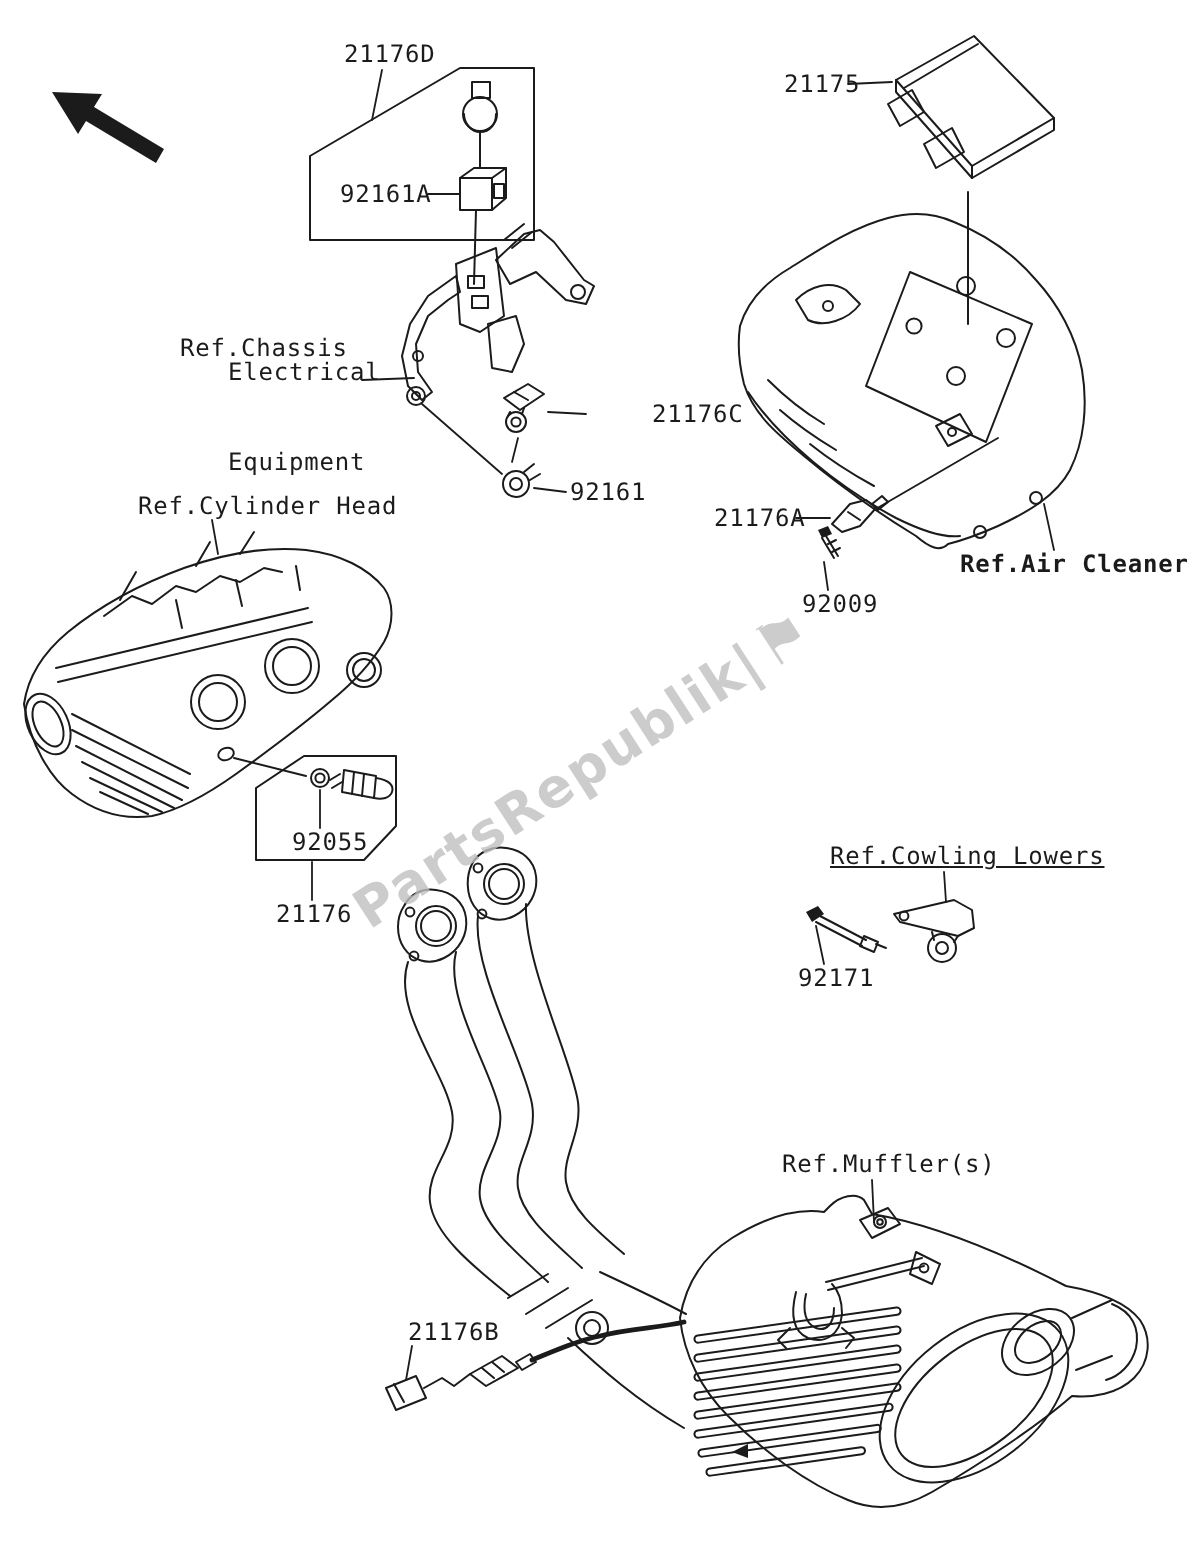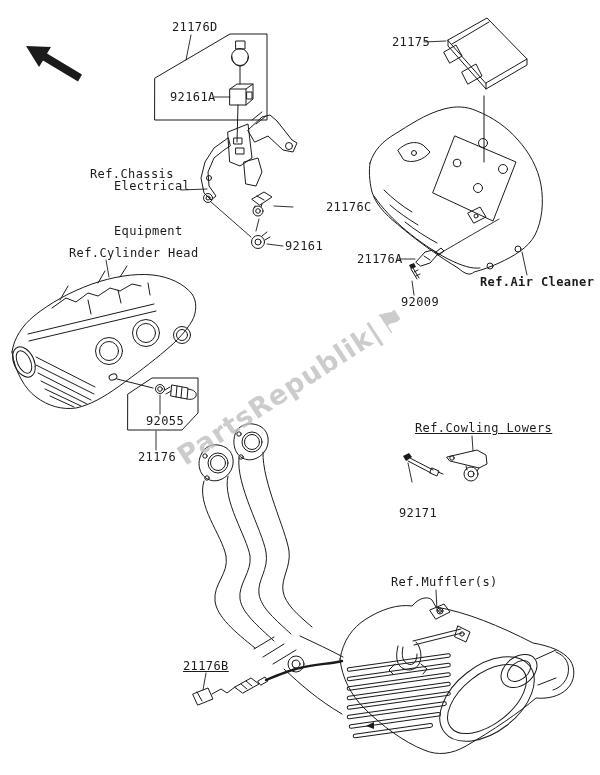--- a/index.html
+++ b/index.html
@@ -283,17 +283,17 @@
 <div class="lbl" style="left:310px;top:201px;margin-left:16px;">21176C</div>
 <div class="lbl" style="left:285px;top:240px;">92161</div>
 <div class="lbl" style="left:392px;top:36px;">21175</div>
 <div class="lbl" style="left:480px;top:276px;font-weight:bold;">Ref.Air Cleaner</div>
 <div class="lbl" style="left:357px;top:253px;">21176A</div>
 <div class="lbl" style="left:401px;top:296px;text-align:right;">92009</div>
 <div class="lbl" style="left:69px;top:247px;">Ref.Cylinder Head</div>
 <div class="lbl" style="left:146px;top:415px;">92055</div>
 <div class="lbl" style="left:138px;top:451px;">21176</div>
 <div class="lbl" style="left:415px;top:422px;text-decoration:underline;">Ref.Cowling Lowers</div>
-<div class="lbl" style="left:399px;top:483px;margin-top:24px;">92171</div>
+<div class="lbl" style="left:399px;top:483px;">92171</div>
 <div class="lbl" style="left:391px;top:576px;">Ref.Muffler(s)</div>
-<div class="lbl" style="left:183px;top:660px;text-decoration:underline;">21176B</div>
+<div class="lbl" style="left:204px;top:660px;">21176B</div>
 
 </div>
 
 </body></html>

